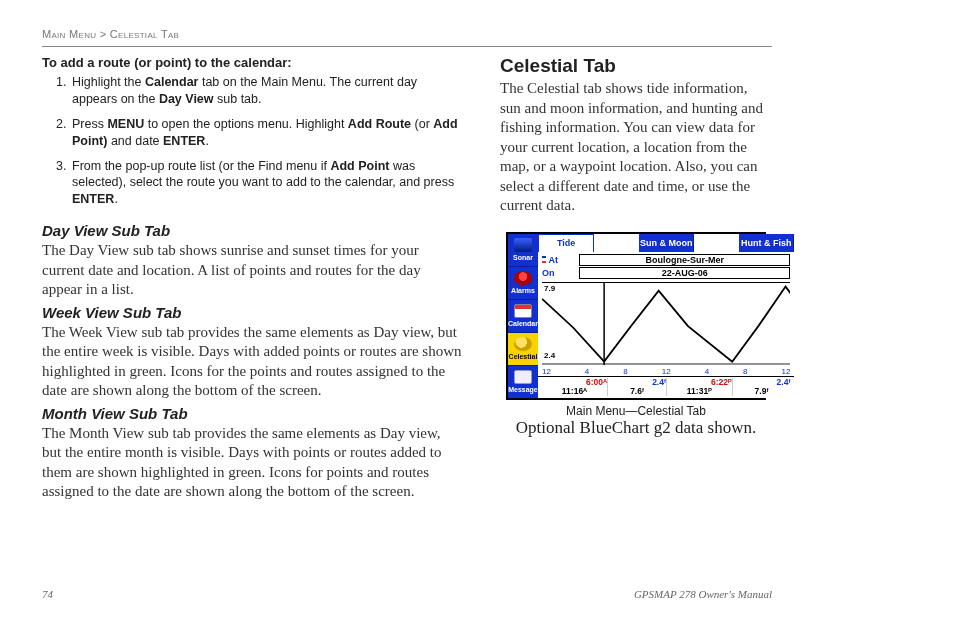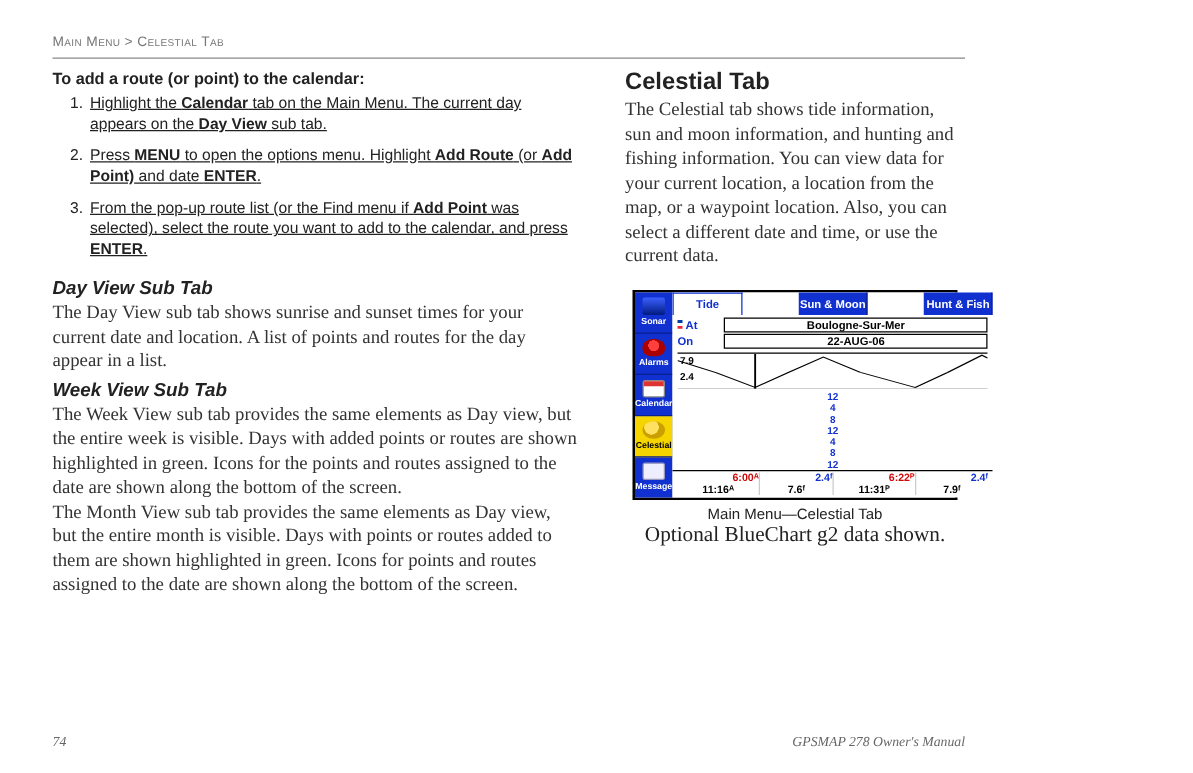--- a/index.html
+++ b/index.html
@@ -38,21 +38,21 @@
     font-size: 13px;
     margin-bottom: 4px;
   }
   ol.steps {
     font-family: Arial, Helvetica, sans-serif;
     font-size: 12.5px;
     line-height: 1.35;
     padding-left: 28px;
     margin-bottom: 14px;
   }
-  ol.steps li { margin-bottom: 8px; padding-left: 2px; text-decoration: underline;}
+  ol.steps li { margin-bottom: 8px; padding-left: 2px;}
   .b { font-weight: bold; }
 
   h3.subhead {
     font-family: Arial, Helvetica, sans-serif;
     font-weight: bold;
     font-style: italic;
     font-size: 15px;
     margin-top: 4px;
     margin-bottom: 2px;
     color: #222;
@@ -150,21 +150,21 @@
   }
   .chart-area {
     flex: 1;
     margin: 2px 4px 2px 4px;
     position: relative;
     border-top: 1px solid #000;
     background: #fff;
   }
   .chart-area svg { position:absolute; inset:0; width:100%; height:100%; }
   .y-tick { position:absolute; left:2px; font-size:8px; color:#000; font-weight:bold;}
-  .x-ticks { display:flex; font-size:8px; font-weight:bold; color:#1030d0; padding: 0 4px; justify-content: space-between; flex-direction: column;}
+  .x-ticks { display:flex; font-size:8px; font-weight:normal; color:#1030d0; padding: 0 4px; justify-content: space-between;}
   .stat-row {
     display: flex;
     padding: 1px 4px 2px 4px;
     border-top: 1px solid #000;
   }
   .stat {
     flex: 1;
     display: flex;
     flex-direction: column;
     align-items: center;
@@ -229,20 +229,21 @@
           <span>From the pop-up route list (or the Find menu if </span><span class="b">Add Point</span><span> was selected), select the route you want to add to the calendar, and press </span><span class="b">ENTER</span><span>.</span>
         </li>
       </ol>
 
       <h3 class="subhead">Day View Sub Tab</h3>
       <p class="body">The Day View sub tab shows sunrise and sunset times for your current date and location. A list of points and routes for the day appear in a list.</p>
 
       <h3 class="subhead">Week View Sub Tab</h3>
       <p class="body">The Week View sub tab provides the same elements as Day view, but the entire week is visible. Days with added points or routes  are shown highlighted in green. Icons for the points and routes assigned to the date are shown along the bottom of the screen.</p>
 
+      <h3 class="subhead">Month View Sub Tab</h3>
       <p class="body">The Month View sub tab provides the same elements as Day view, but the entire month is visible. Days with points or routes added to them are shown highlighted in green. Icons for points and routes assigned to the date are shown along the bottom of the screen.</p>
     </div>
 
     <div class="col col-right">
       <h2 class="section-title">Celestial Tab</h2>
       <p class="body">The Celestial tab shows tide information, sun and moon information, and hunting and fishing information. You can view data for your current location, a location from the map, or a waypoint location. Also, you can select a different date and time, or use the current data.</p>
 
       <div class="screenshot-wrap">
         <div class="device-screen">
           <div class="sidebar" id="dev-sidebar">

